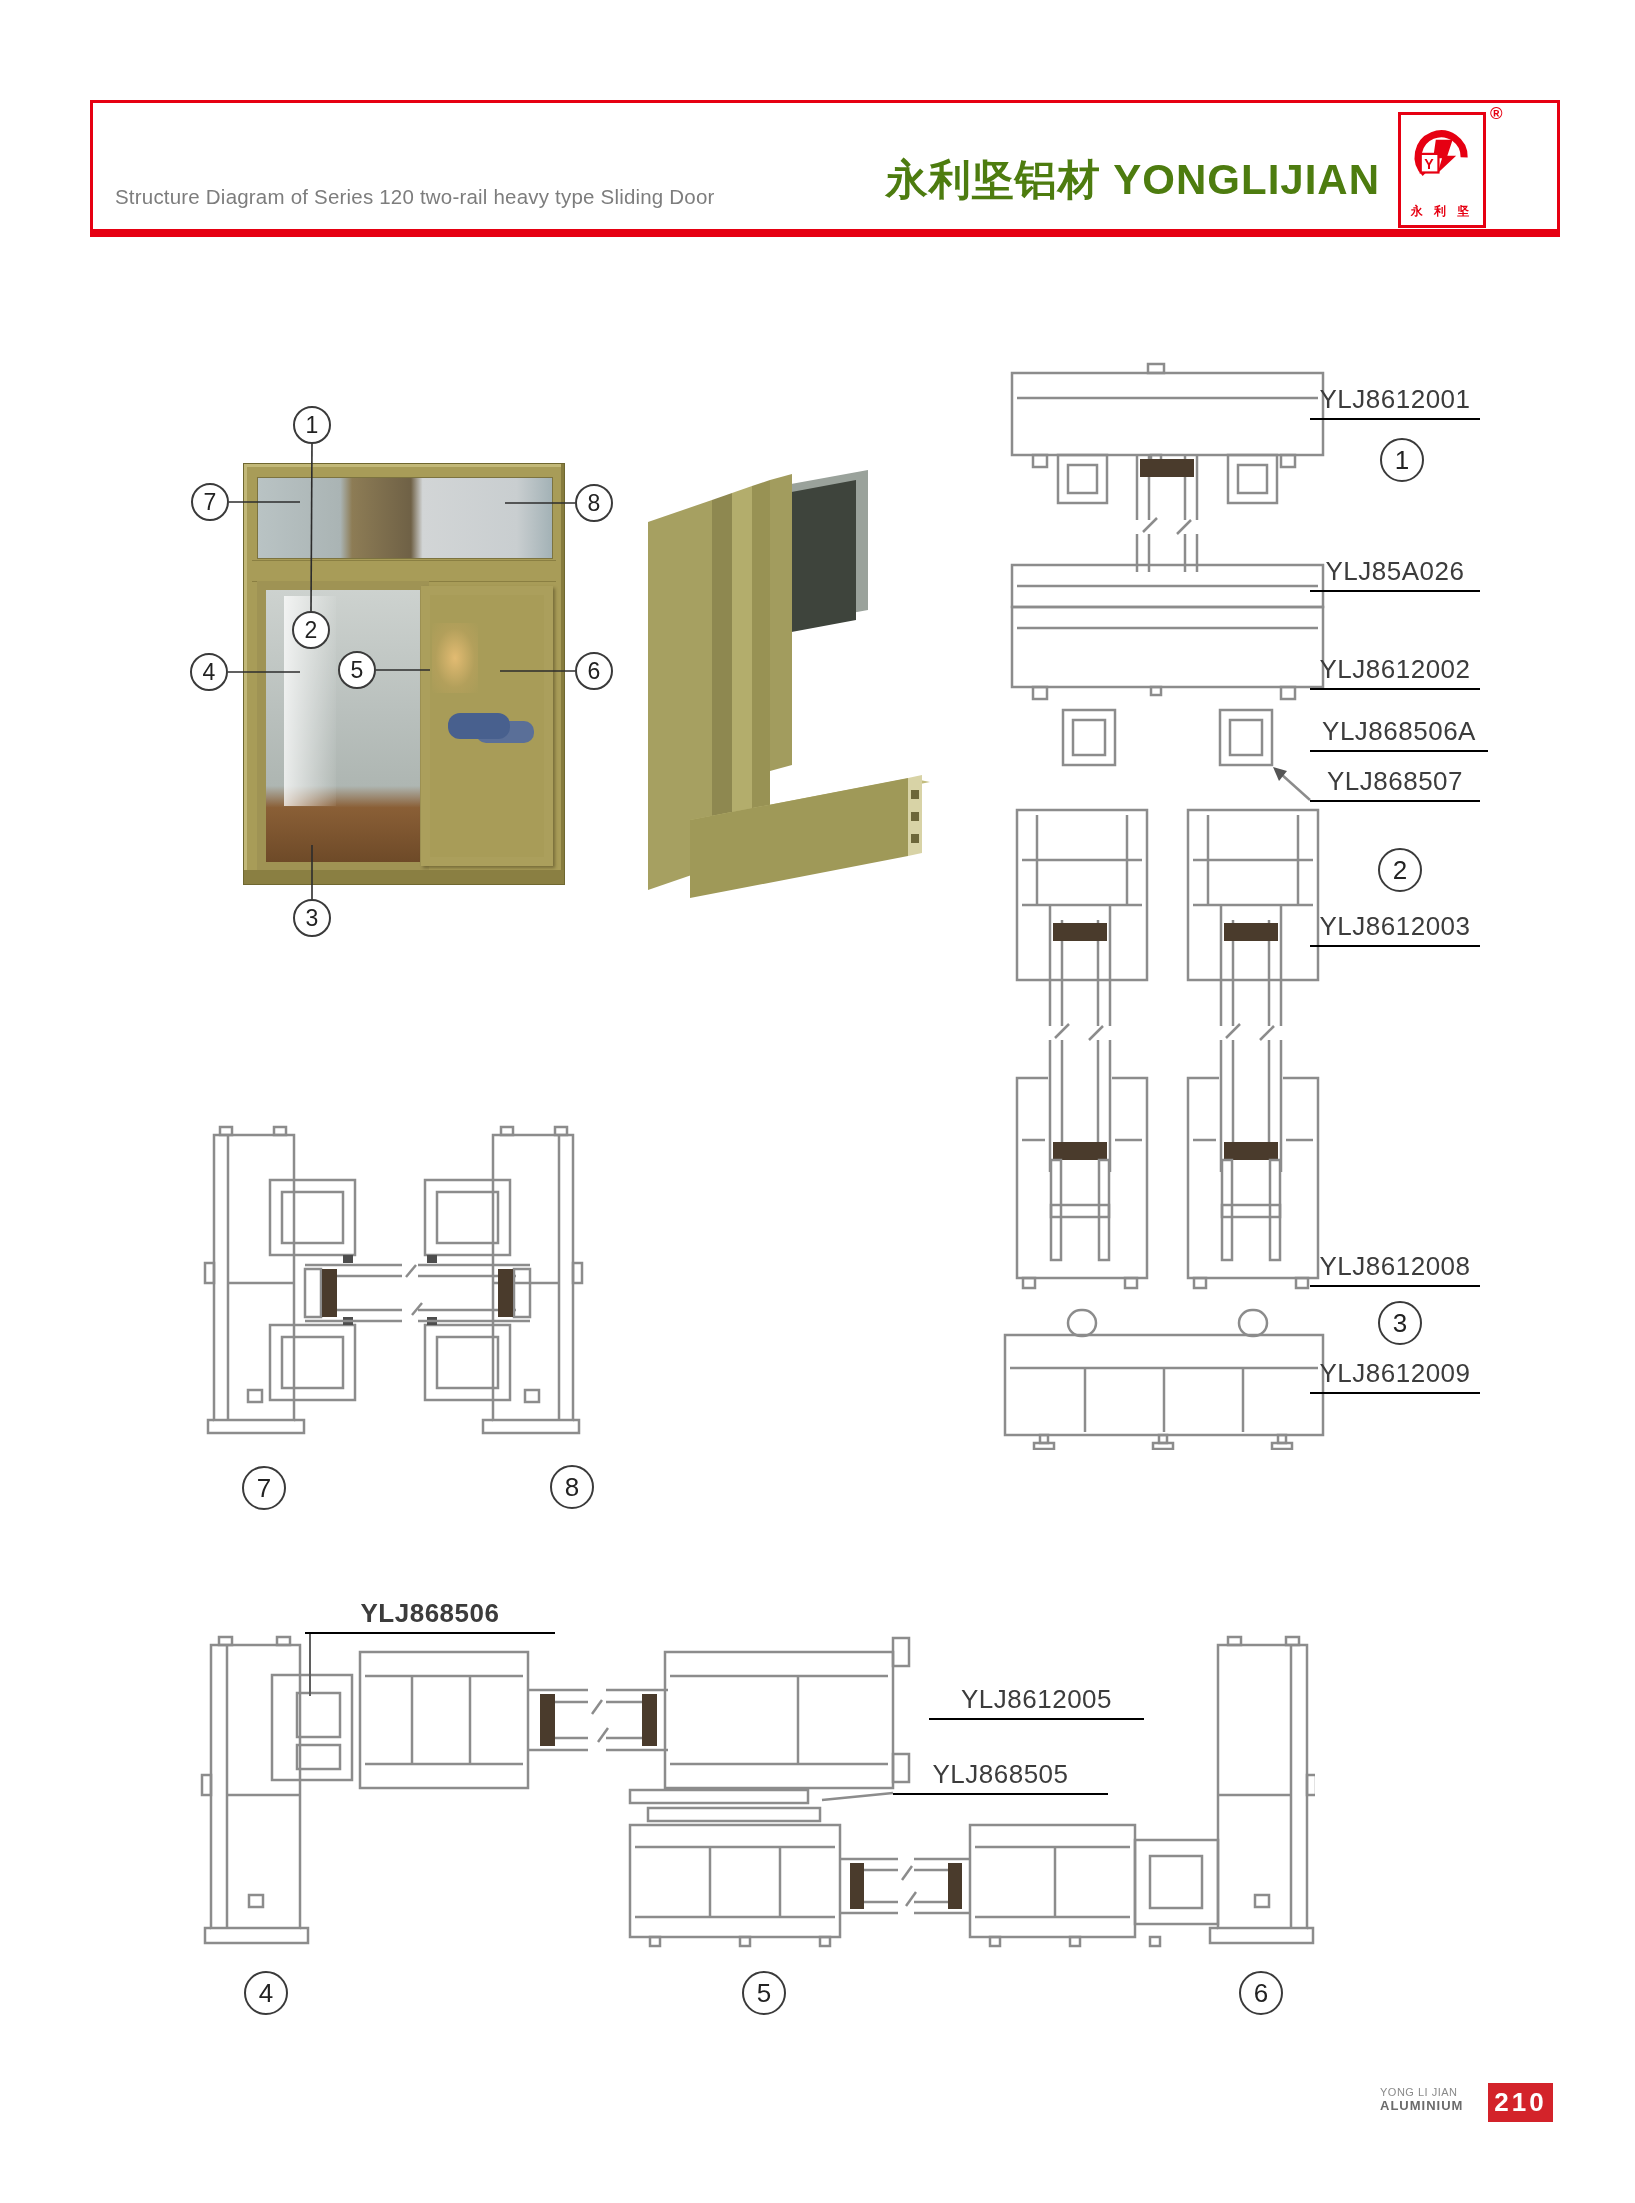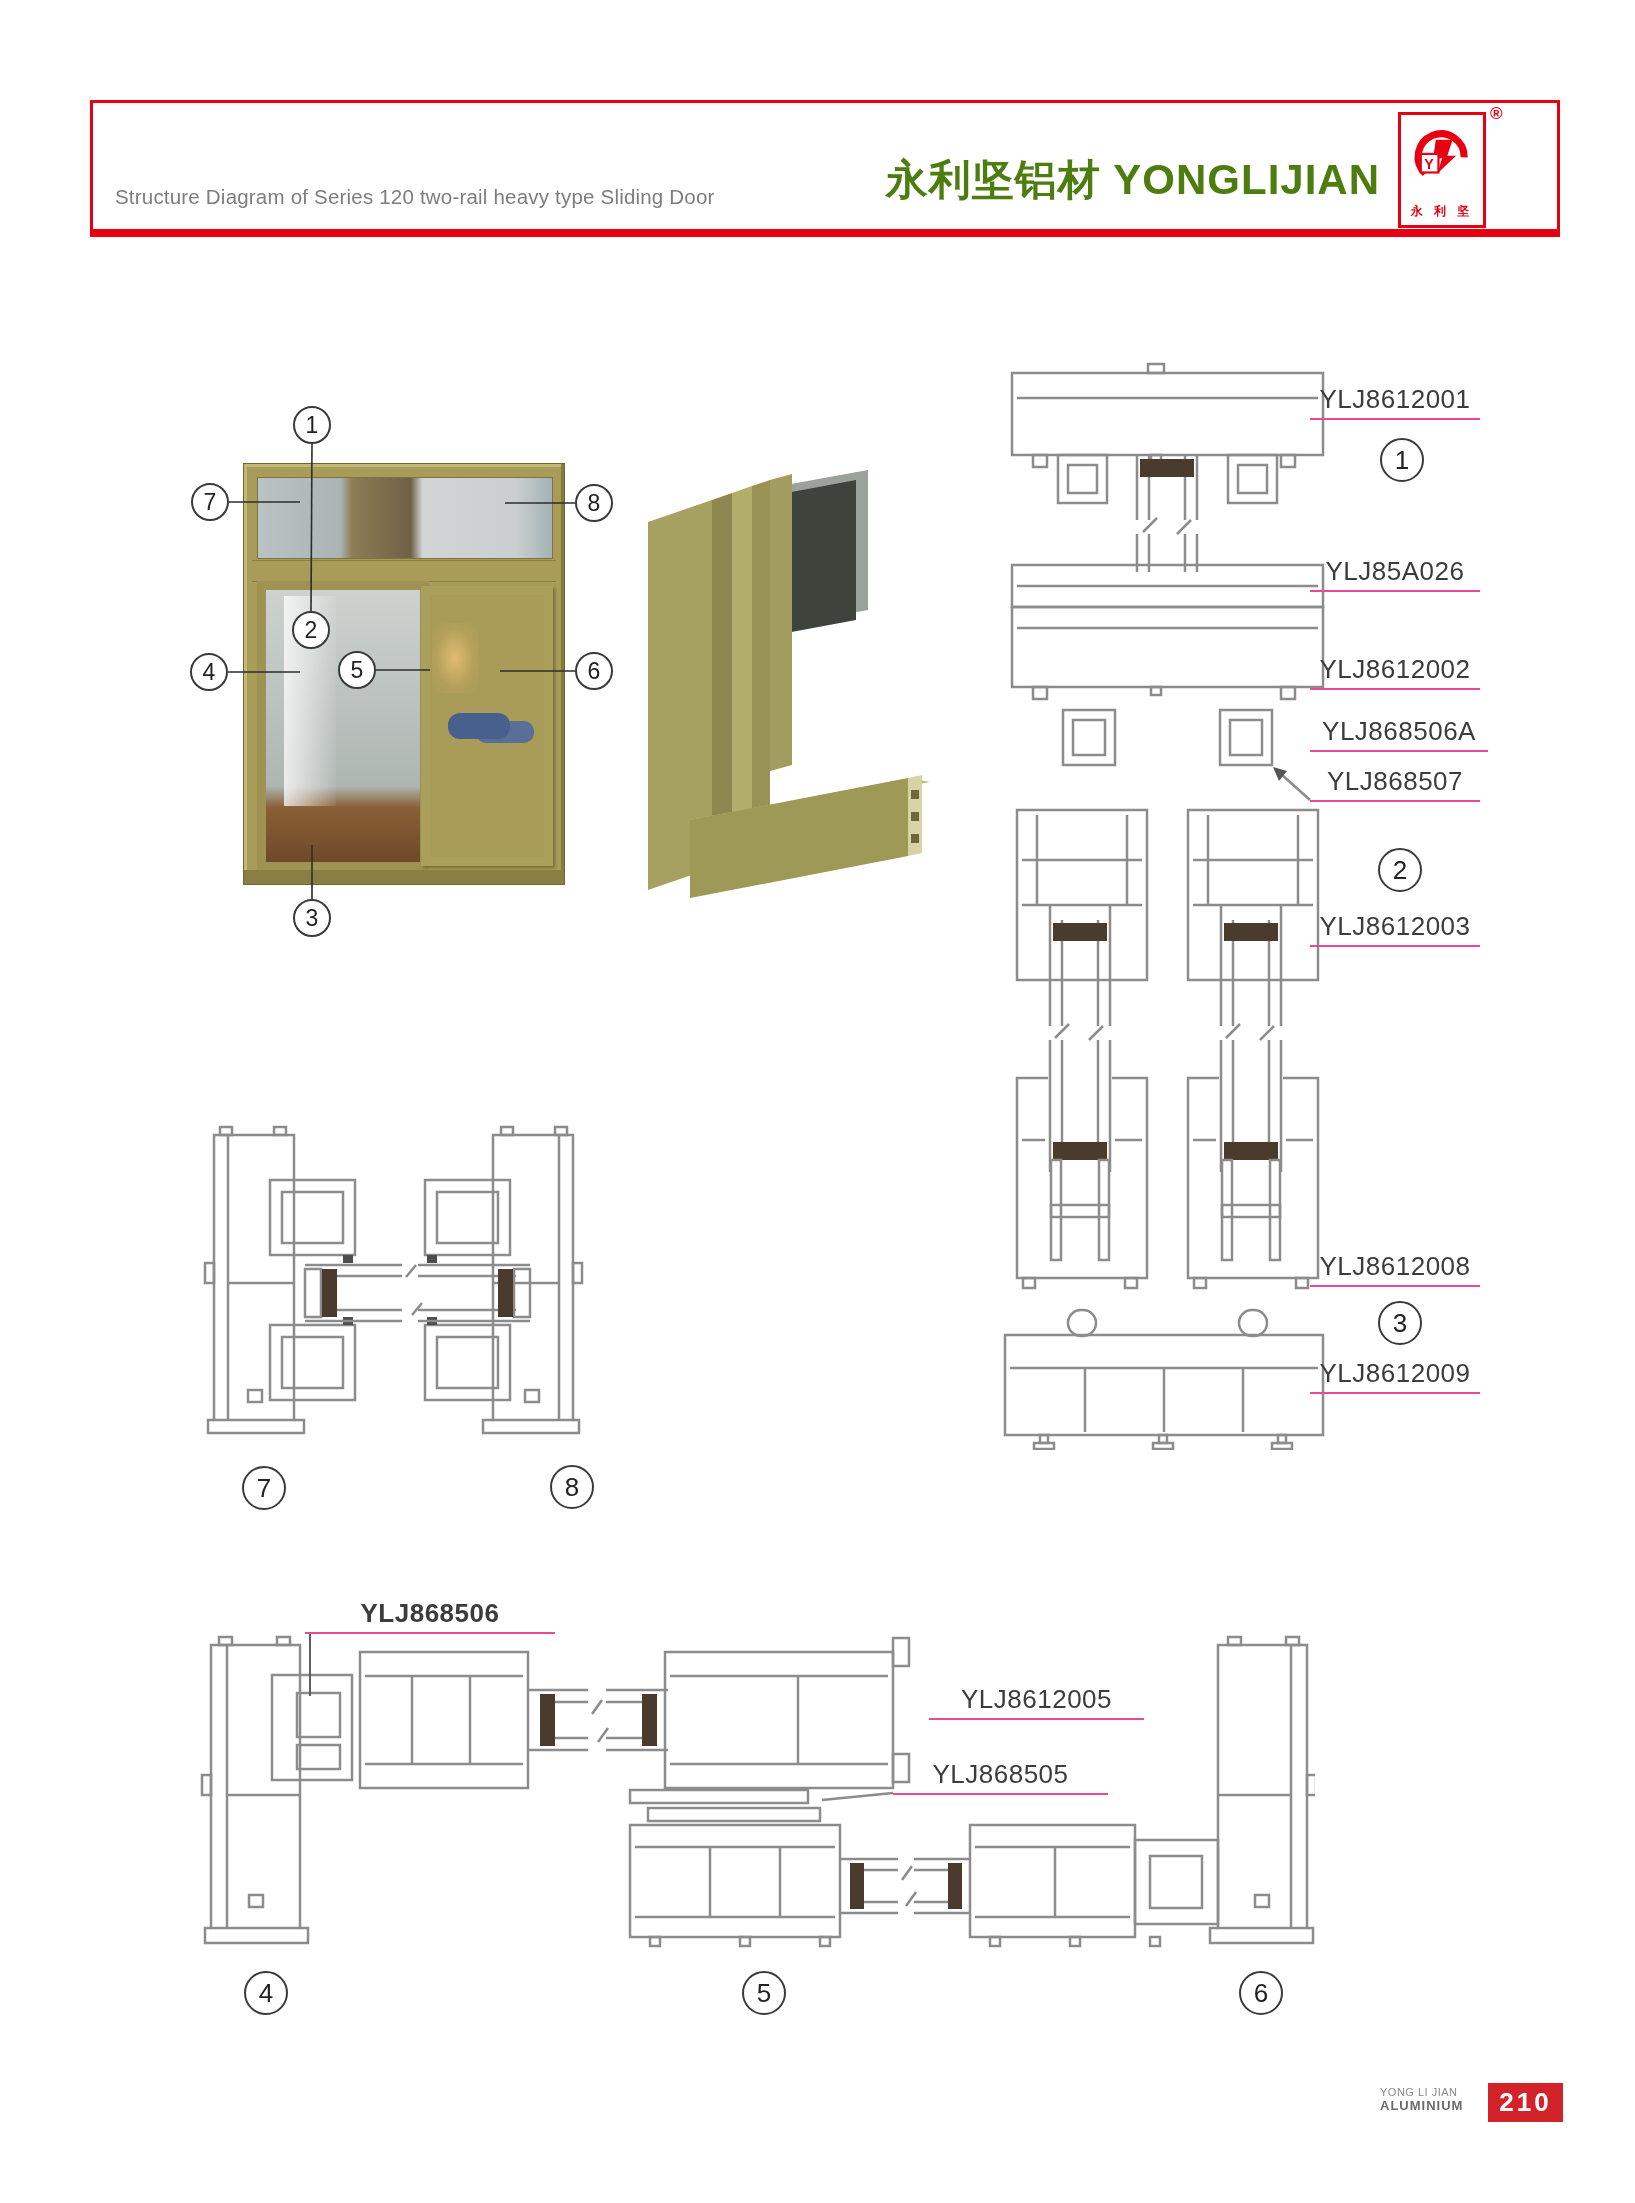--- a/index.html
+++ b/index.html
@@ -16,21 +16,21 @@
             box-sizing:border-box;display:flex;flex-direction:column;align-items:center;justify-content:space-between;
             padding:4px 2px 5px 2px;background:#fff;}
   .logo-caption{font-size:12px;color:#e60012;font-weight:700;letter-spacing:4px;white-space:nowrap;text-align:center;}
   .reg-mark{position:absolute;left:1490px;top:104px;font-size:17px;color:#e60012;font-weight:700;}
   
   .co{position:absolute;width:38px;height:38px;border:2px solid #3a3a3a;border-radius:50%;
       background:#fff;box-sizing:border-box;display:flex;align-items:center;justify-content:center;
       font-size:23px;color:#222;z-index:30;}
   .co.lg{width:44px;height:44px;font-size:26px;}
   
-  .plabel{position:absolute;height:36px;border-bottom:2px solid #ec4899;font-size:26px;color:#3c3c3c;
+  .plabel{position:absolute;height:36px;border-bottom:2px solid #000000;font-size:26px;color:#3c3c3c;
           display:flex;align-items:flex-end;justify-content:center;padding-bottom:3px;box-sizing:border-box;
           letter-spacing:0.5px;white-space:nowrap;z-index:20;}
   .leader-v{position:absolute;width:2px;background:#5f5f5f;z-index:19;}
   
   .win{position:absolute;left:243px;top:463px;width:322px;height:422px;background:#a89c58;
        border:1px solid #6f6730;box-shadow:inset -3px -3px 0 #877c3e, inset 3px 3px 0 #c2b878;box-sizing:border-box;}
   .win .transom{position:absolute;left:13px;top:13px;width:294px;height:80px;
        background:linear-gradient(90deg,#b9c3c4 0%,#aab4b4 28%,#8d7c55 32%,#6f6146 52%,#d2d5d6 56%,#c9ced0 88%,#a3b2b6 100%);
        border:1px solid #7c7340;}
   .win .midrail{position:absolute;left:8px;top:96px;width:304px;height:20px;background:#a89c58;
@@ -45,21 +45,21 @@
        box-shadow:2px 2px 3px rgba(60,50,20,0.45);}
   .win .lampglow{position:absolute;left:2px;top:28px;width:46px;height:70px;
        background:radial-gradient(ellipse at center,#e2bb72 0%,rgba(210,170,100,0.25) 60%,rgba(0,0,0,0) 100%);}
   .win .pillow{position:absolute;left:18px;top:118px;width:62px;height:26px;border-radius:12px;background:#48608e;
        box-shadow:26px 6px 0 -2px #5a6f98;}
   .win .sill{position:absolute;left:0px;bottom:0px;width:100%;height:14px;background:#8a7f42;}
   
   .foot-co{position:absolute;left:1380px;top:2086px;width:104px;text-align:left;color:#8a8a8a;line-height:1.15;}
   .foot-co .l1{font-size:11px;letter-spacing:0.5px;}
   .foot-co .l2{font-size:13px;font-weight:700;color:#6b6b6b;letter-spacing:1px;}
-  .page-badge{position:absolute;left:1488px;top:2083px;width:75px;height:39px;background:#d3232a;color:#fff;
+  .page-badge{position:absolute;left:1488px;top:2083px;width:65px;height:39px;background:#d3232a;color:#fff;
        display:flex;align-items:center;justify-content:center;font-size:26px;font-weight:700;letter-spacing:3px;}
   svg text{font-family:"Liberation Sans",sans-serif;}
 </style>
 </head>
 <body>
 
 <div class="page">
 
   <div class="hline" style="left:90px;top:100px;width:1470px;height:3px;"></div>
   <div class="hline" style="left:90px;top:100px;width:3px;height:137px;"></div>

